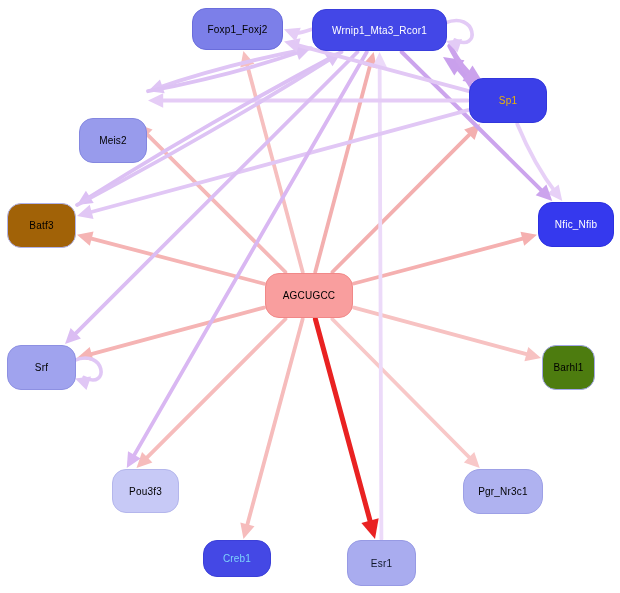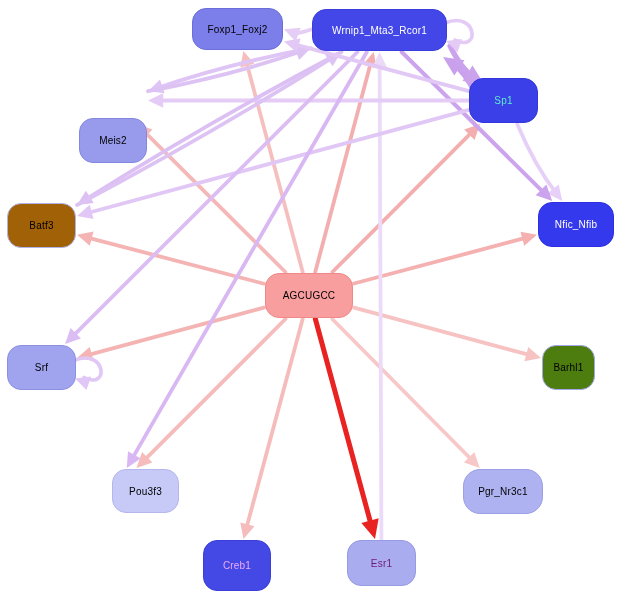--- a/index.html
+++ b/index.html
@@ -84,24 +84,24 @@
       <polygon points="374.99532710280374,539 361.3867550947175,523.0028356293769 378.6634580855289,518.3203647253254" fill="#E92222"></polygon>
       <path d="M 445 23 C 477 10, 481 53, 455 40" fill="none" stroke="#E3CBF6" stroke-width="3.6" stroke-linecap="round"></path>
       <polygon points="446,41 462.02486486486487,39.03081081081081 457.4454054054054,52.387567567567565" fill="#E3CBF6"></polygon>
       <path d="M 74 360.5 C 106 347.5, 110 390.5, 84 377.5" fill="none" stroke="#E0C7F5" stroke-width="3.6" stroke-linecap="round"></path>
       <polygon points="75,378.5 91.02486486486487,376.5308108108108 86.44540540540541,389.8875675675676" fill="#E0C7F5"></polygon>
     </svg>
   <div id="node-layer">
     <div class="node" style="left: 192px; top: 8px; width: 91px; height: 42px; background: rgb(124, 127, 233); border-color: rgb(106, 109, 220); color: rgb(0, 0, 0);">Foxp1_Foxj2</div>
     <div class="node" style="left: 312px; top: 9px; width: 135px; height: 42px; background: rgb(67, 71, 231); border-color: rgb(58, 62, 220); color: rgb(255, 255, 255);">Wrnip1_Mta3_Rcor1</div>
     <div class="node" style="left: 79px; top: 78px; width: 68px; height: 45px; background: rgb(152, 155, 236); border-color: rgb(132, 135, 224); color: rgb(0, 0, 0); margin-top: 40px;">Meis2</div>
-    <div class="node" style="left: 469px; top: 78px; width: 69px; height: 45px; background: rgb(59, 63, 232); border-color: rgb(50, 54, 220); color: #5eead4;">Sp1</div>
+    <div class="node" style="left: 469px; top: 78px; width: 78px; height: 45px; background: rgb(59, 63, 232); border-color: rgb(50, 54, 220); color: #eab308;">Sp1</div>
     <div class="node" style="left: 7px; top: 203px; width: 69px; height: 45px; background: #a16207; border-color: rgb(176, 178, 234); color: rgb(0, 0, 0);">Batf3</div>
     <div class="node" style="left: 538px; top: 202px; width: 76px; height: 45px; background: rgb(53, 57, 238); border-color: rgb(44, 48, 224); color: rgb(255, 255, 255);">Nfic_Nfib</div>
     <div class="node" style="left: 265px; top: 273px; width: 88px; height: 45px; background: rgb(249, 158, 158); border-color: rgb(241, 136, 136); color: rgb(0, 0, 0);">AGCUGCC</div>
     <div class="node" style="left: 7px; top: 345px; width: 69px; height: 45px; background: rgb(160, 163, 238); border-color: rgb(141, 144, 226); color: rgb(0, 0, 0);">Srf</div>
     <div class="node" style="left: 542px; top: 345px; width: 53px; height: 45px; background: #4d7c0f; border-color: rgb(163, 166, 232); color: rgb(0, 0, 0);">Barhl1</div>
     <div class="node" style="left: 80px; top: 469px; width: 67px; height: 44px; background: rgb(199, 201, 246); border-color: rgb(180, 182, 236); color: rgb(0, 0, 0); margin-left: 32px;">Pou3f3</div>
     <div class="node" style="left: 463px; top: 469px; width: 80px; height: 45px; background: rgb(175, 178, 240); border-color: rgb(157, 160, 230); color: rgb(0, 0, 0); border-radius: 17px;">Pgr_Nr3c1</div>
-    <div class="node" style="left: 203px; top: 540px; width: 68px; height: 51px; background: rgb(68, 72, 229); border-color: rgb(59, 63, 217); color: #f0abfc;">Creb1</div>
-    <div class="node" style="left: 347px; top: 540px; width: 69px; height: 46px; background: rgb(169, 172, 239); border-color: rgb(151, 154, 228); color: #701a75;">Esr1</div>
+    <div class="node" style="left: 203px; top: 540px; width: 68px; height: 37px; background: rgb(68, 72, 229); border-color: rgb(59, 63, 217); color: #7dd3fc;">Creb1</div>
+    <div class="node" style="left: 347px; top: 540px; width: 69px; height: 46px; background: rgb(169, 172, 239); border-color: rgb(151, 154, 228); color: #0f172a;">Esr1</div>
   </div>
 </div>
 
 </body></html>

